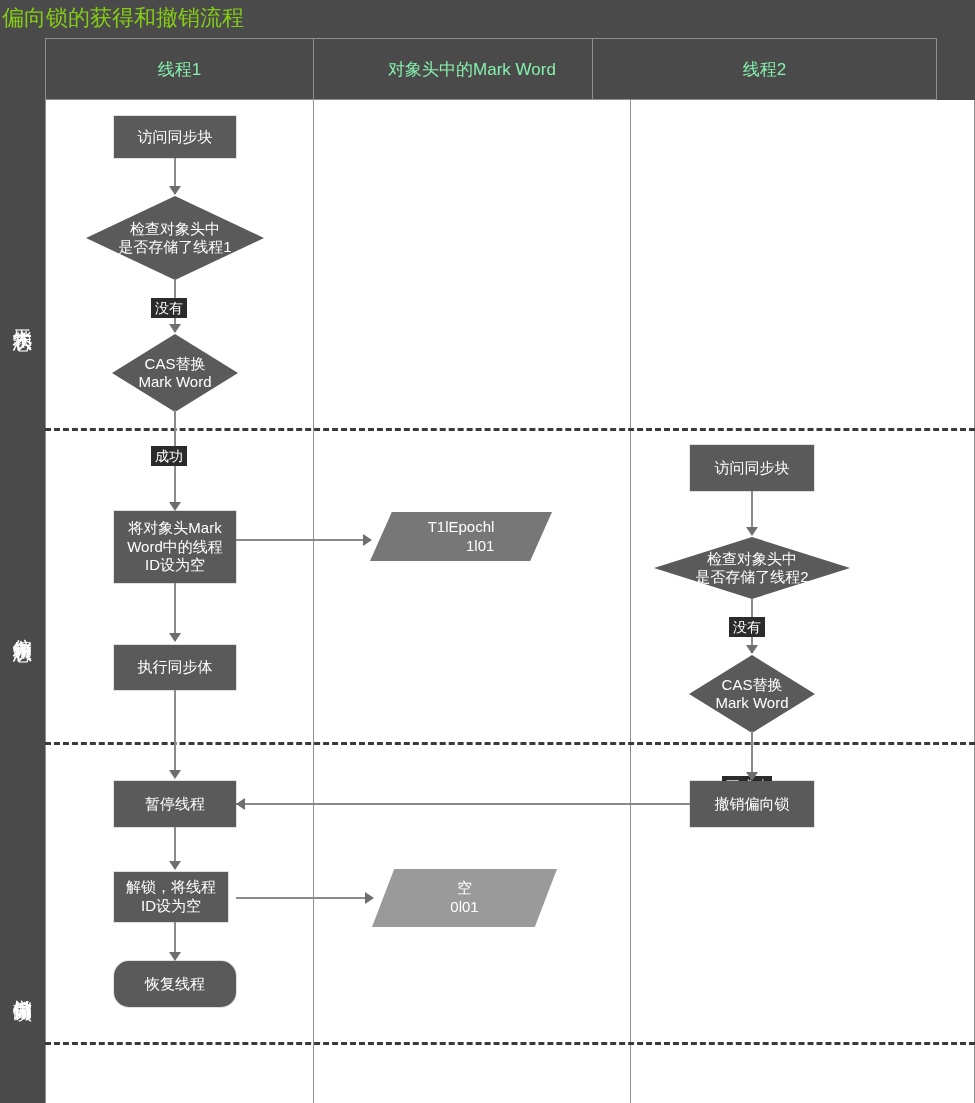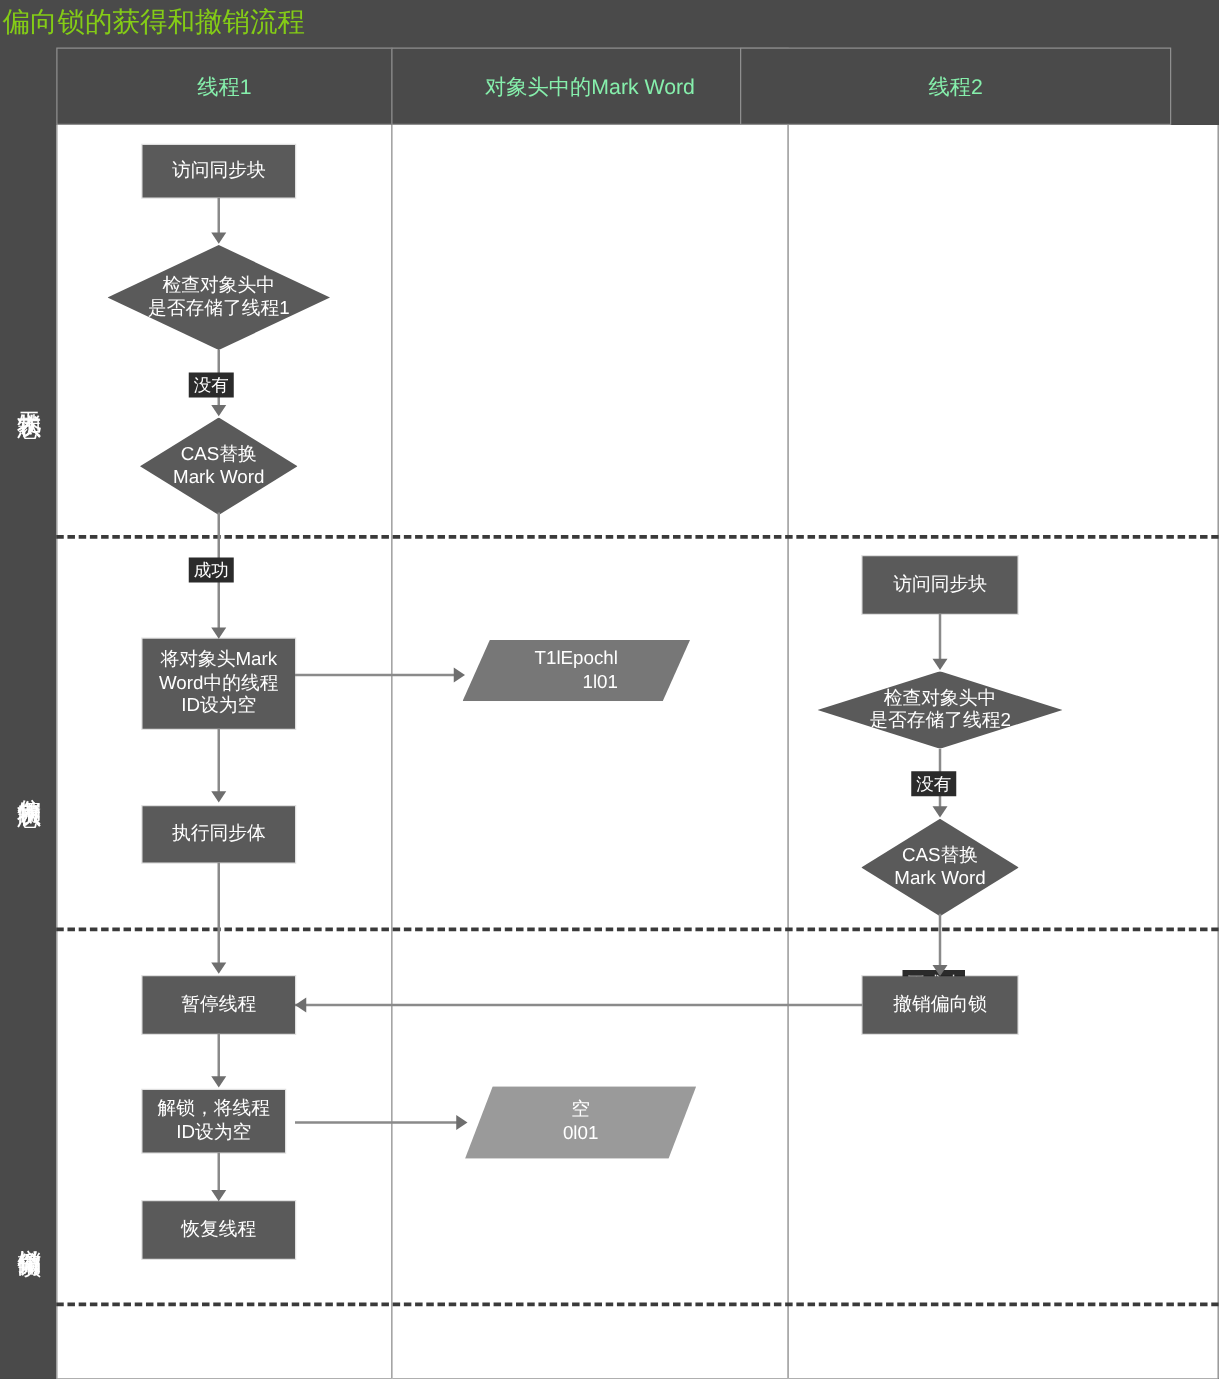--- a/index.html
+++ b/index.html
@@ -194,21 +194,21 @@
       <div>解锁，将线程</div>
       <div>ID设为空</div>
     </div>
   </div>
   <div class="vline" style="left:174px;top:922px;height:36px;"></div>
   <div class="arrow-down" style="left:169px;top:952px;"></div>
 
   <div class="hline" style="left:236px;top:897px;width:132px;"></div>
   <div class="arrow-right" style="left:365px;top:892px;"></div>
 
-  <div class="node" style="left:114px;top:961px;width:122px;height:46px;">恢复线程</div>
+  <div class="node" style="left:114px;top:961px;width:122px;height:46px;border-radius:15px;">恢复线程</div>
 
   <div class="para" style="left:370px;top:512px;width:182px;height:49px;text-align:right;">
     <div>
       <div>T1lEpochl</div>
       <div>1l01</div>
     </div>
   </div>
 
   <div class="para light" style="left:372px;top:869px;width:185px;height:58px;">
     <div>

